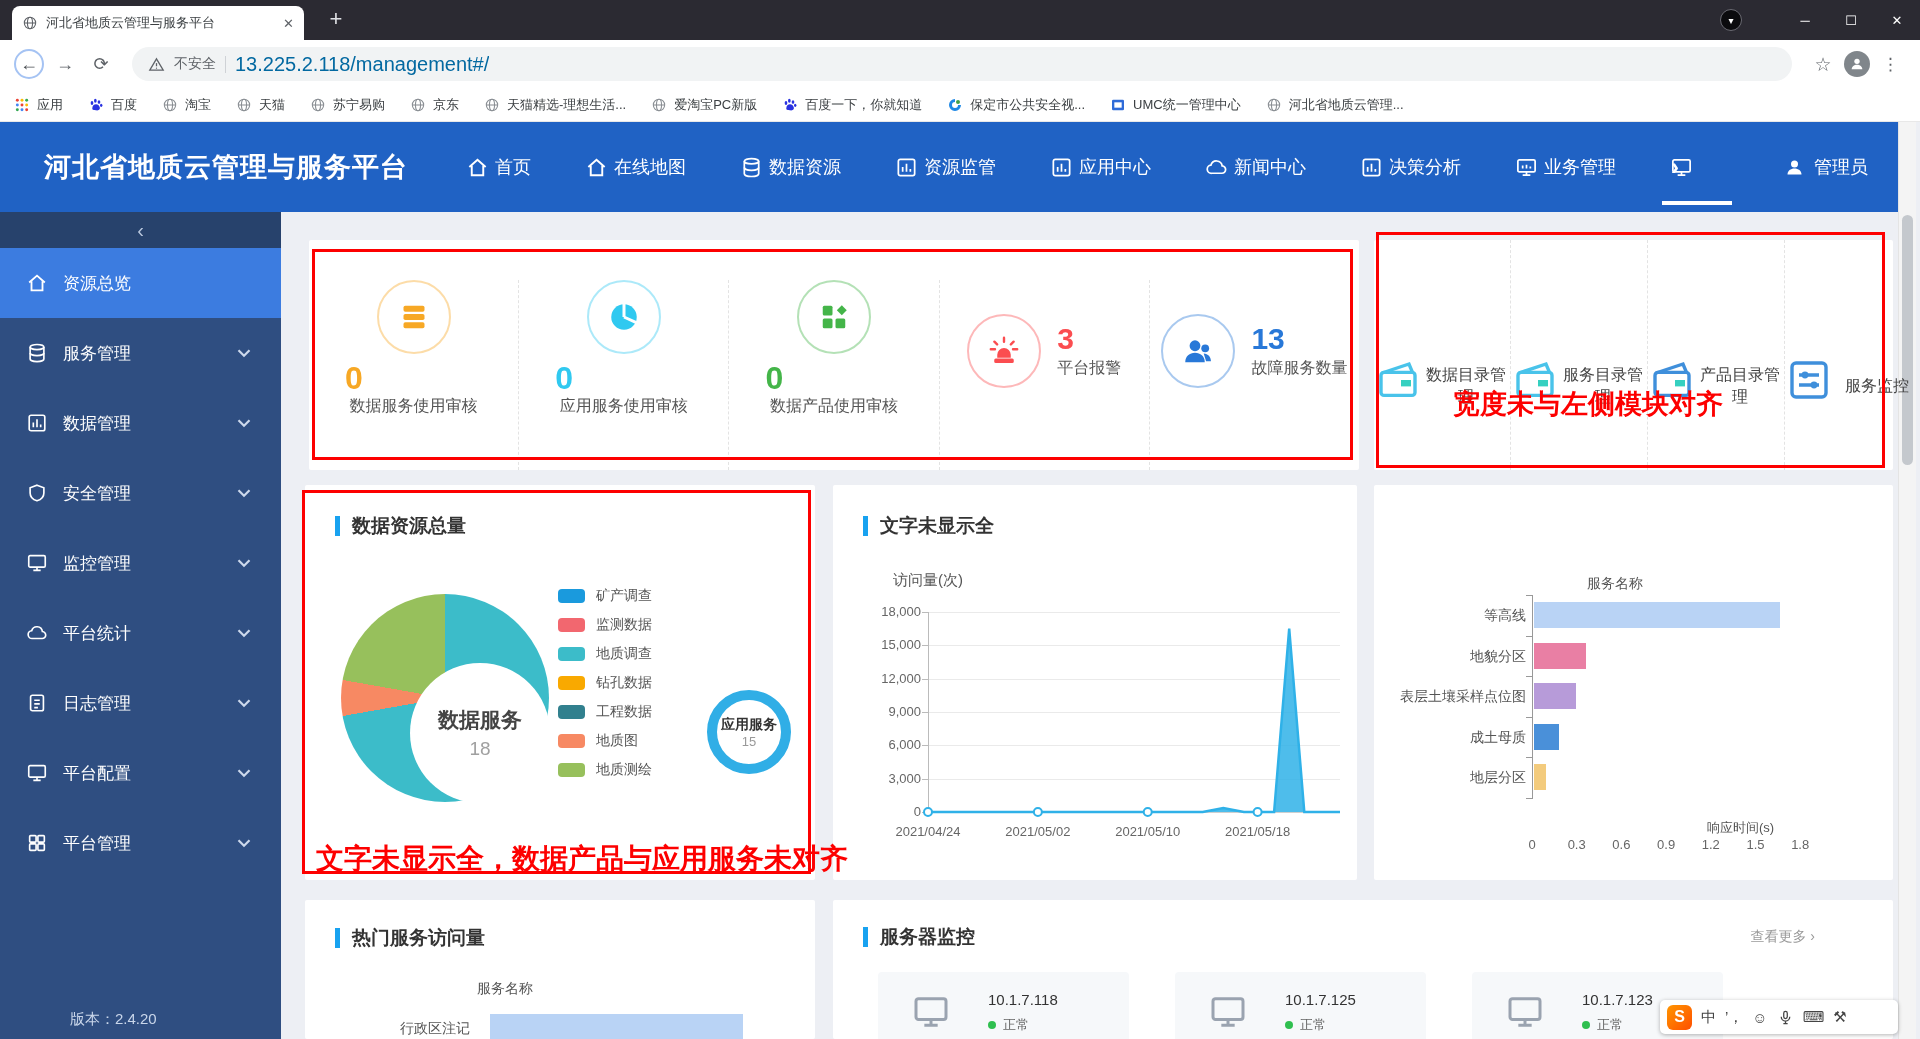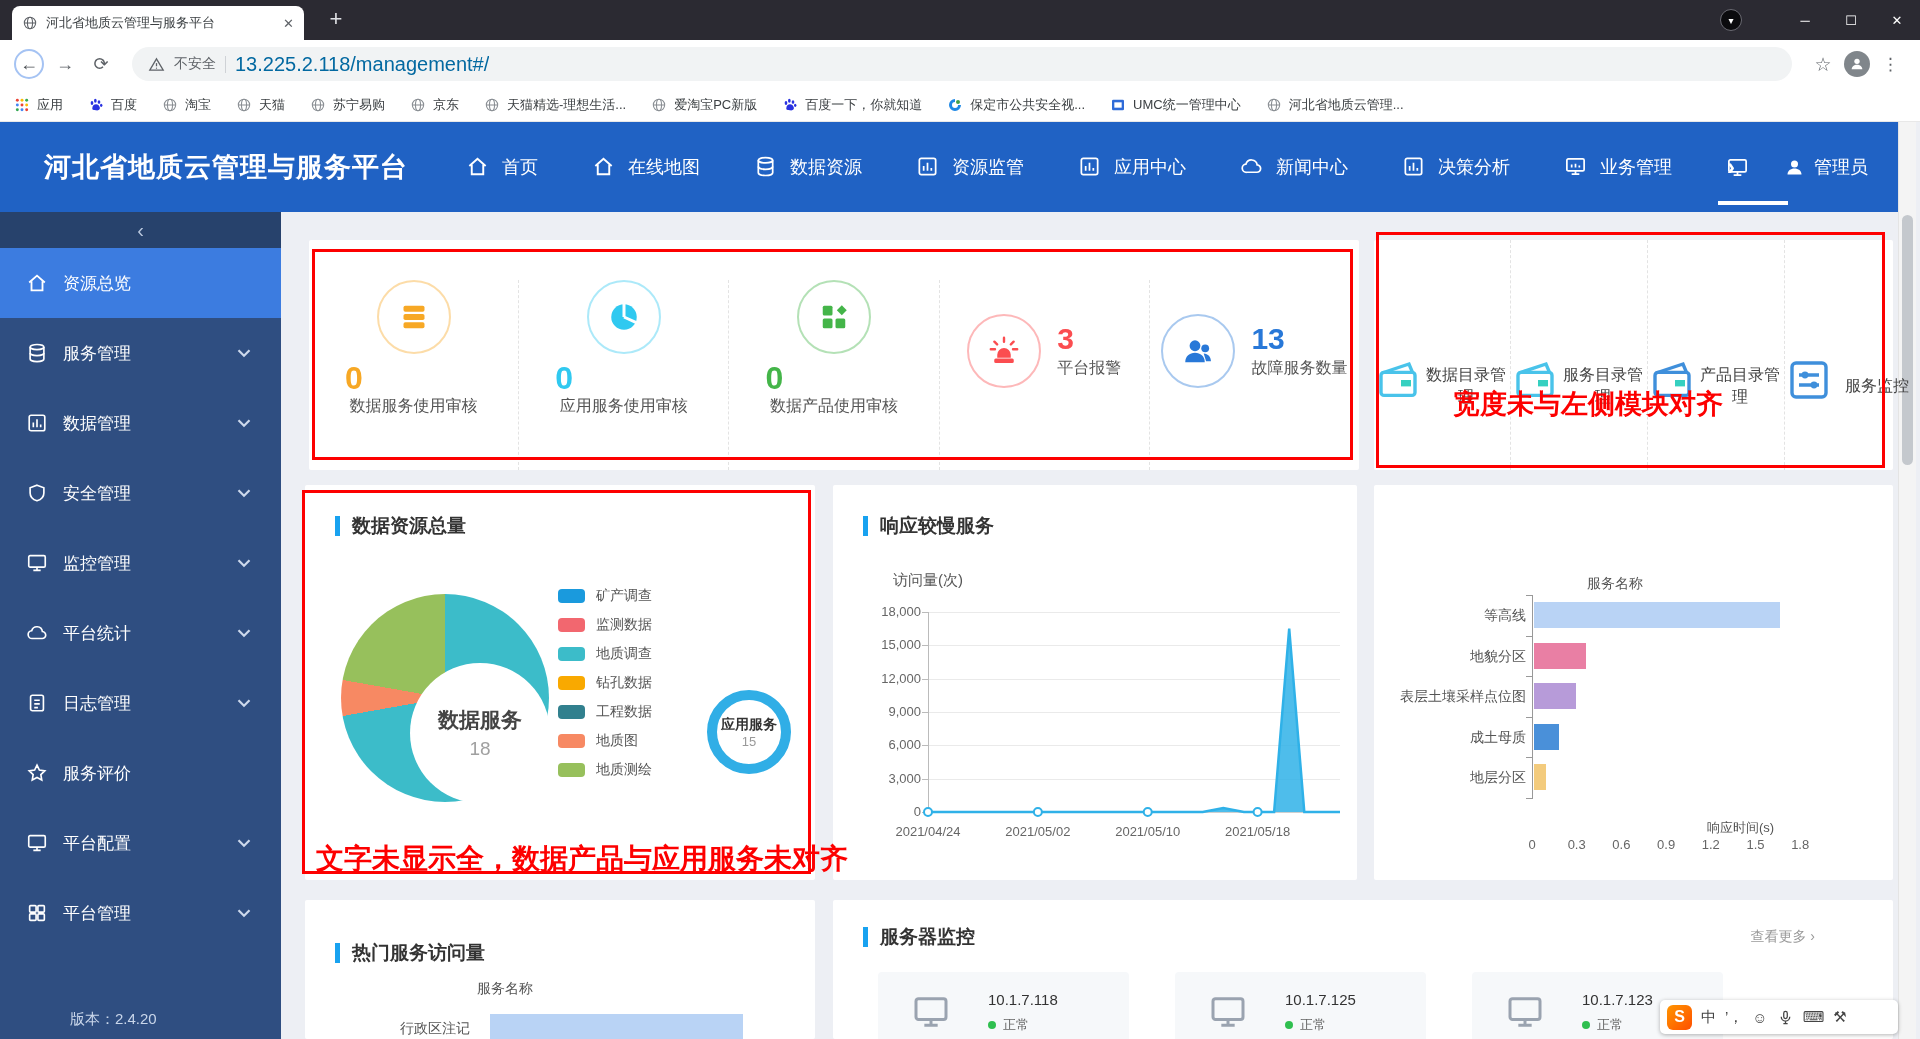--- a/index.html
+++ b/index.html
@@ -30,21 +30,21 @@
 .dots{color:#5f6368;font-size:17px;letter-spacing:1px}
 .bookmarks{position:absolute;left:0;top:88px;width:1920px;height:34px;background:#fff;border-bottom:1px solid #e8e8e8;display:flex;align-items:center;padding-left:14px;gap:25px}
 .bm{display:flex;align-items:center;gap:7px;white-space:nowrap}
 .bm .icon{width:16px;height:16px;color:#8a8f94}
 .bm .icon.paw{color:#2932e1}
 .bm-label{font-size:13px;color:#3c4043}
 
 .appheader{position:absolute;left:0;top:122px;width:1898px;height:90px;background:#2062c4;display:flex;align-items:center;color:#fff}
 .app-title{margin-left:44px;font-size:27px;font-weight:bold;letter-spacing:1px;white-space:nowrap}
 .nav{display:flex;align-items:center;margin-left:58px;gap:54px}
-.nav-item{display:flex;align-items:flex-start;gap:13px;font-size:18px;position:relative;white-space:nowrap;cursor:pointer}
+.nav-item{display:flex;align-items:flex-end;gap:6px;font-size:18px;position:relative;white-space:nowrap;cursor:pointer}
 .nav-item .icon{width:23px;height:23px;color:#fff}
 .nav-item.active::after{content:"";position:absolute;left:-8px;bottom:-26px;width:70px;height:4px;background:#fff}
 .nav-more{font-size:24px;margin-left:-22px;font-weight:bold}
 .admin{margin-left:auto;margin-right:30px;display:flex;align-items:center;gap:9px;font-size:18px;white-space:nowrap}
 .admin .icon{width:21px;height:21px}
 
 .sidebar{position:absolute;left:0;top:212px;width:281px;height:827px;background:#2f4e81}
 .collapse{height:36px;background:#27426c;display:flex;align-items:center;justify-content:center;color:#bac8de;font-size:20px}
 .side-item{display:flex;align-items:center;height:70px;padding:0 26px;color:#fff;font-size:17px;gap:15px;cursor:pointer}
 .side-item.active{background:#3c7ce0}
@@ -500,28 +500,20 @@
           <span>日志管理</span>
           <span class="side-chev icon">
             <svg viewBox="0 0 24 24" fill="none" stroke="currentColor" stroke-width="2.4">
               <path d="M6 9l6 6 6-6"></path>
             </svg>
           </span>
         </div>
         <div class="side-item">
           <span class="icon">
             <svg viewBox="0 0 24 24" fill="none" stroke="currentColor" stroke-width="1.8">
-              <path d="M12 3.5l2.6 5.3 5.9.9-4.3 4.1 1 5.9-5.2-2.8-5.2 2.8 1-5.9L3.5 9.7l5.9-.9z"></path>
-            </svg>
-          </span>
-          <span>服务评价</span>
-        </div>
-        <div class="side-item">
-          <span class="icon">
-            <svg viewBox="0 0 24 24" fill="none" stroke="currentColor" stroke-width="1.8">
               <rect x="3" y="4" width="18" height="12.5" rx="1.5"></rect>
               <path d="M12 16.5V20M8 20h8"></path>
             </svg>
           </span>
           <span>平台配置</span>
           <span class="side-chev icon">
             <svg viewBox="0 0 24 24" fill="none" stroke="currentColor" stroke-width="2.4">
               <path d="M6 9l6 6 6-6"></path>
             </svg>
           </span>
@@ -714,21 +706,21 @@
       </div>
     <div class="ring" id="ring2">
       <span class="ring-label">应用服务</span>
       <span class="ring-value">15</span>
     </div>
   </div>
 
   <div class="card" id="visitsCard">
     <div class="card-title">
       <span class="tbar"></span>
-      <span class="ttext">响应较慢服务</span>
+      <span class="ttext">文字未显示全</span>
     </div>
     <div class="ylabel">访问量(次)</div>
     <div id="visitsPlot"></div>
   <div class="gridline" style="left: 95px; top: 127px; width: 412px;"></div>
       <div class="ytick" style="left: 8px; top: 119px;">18,000</div>
       <div class="vaxis" style="left: 89px; top: 127px; width: 6px; height: 1px;"></div>
       <div class="gridline" style="left: 95px; top: 160.333px; width: 412px;"></div>
       <div class="ytick" style="left: 8px; top: 152.333px;">15,000</div>
       <div class="vaxis" style="left: 89px; top: 160.333px; width: 6px; height: 1px;"></div>
       <div class="gridline" style="left: 95px; top: 193.667px; width: 412px;"></div>
@@ -785,21 +777,21 @@
       <div class="htick" style="left: 138px; top: 352px;">0</div>
       <div class="htick" style="left: 182.7px; top: 352px;">0.3</div>
       <div class="htick" style="left: 227.4px; top: 352px;">0.6</div>
       <div class="htick" style="left: 272.1px; top: 352px;">0.9</div>
       <div class="htick" style="left: 316.8px; top: 352px;">1.2</div>
       <div class="htick" style="left: 361.5px; top: 352px;">1.5</div>
       <div class="htick" style="left: 406.2px; top: 352px;">1.8</div>
     </div>
 
   <div class="card" id="hotCard">
-    <div class="card-title" style="padding-top:40px">
+    <div class="card-title" style="padding-top:25px">
       <span class="tbar"></span>
       <span class="ttext">热门服务访问量</span>
     </div>
     <div class="axis-name" style="left:172px;top:80px">服务名称</div>
     <div class="hrow-label" style="left:15px;top:120px">行政区注记</div>
     <div class="hbar" id="hotBar" style="left: 185px; top: 114px; width: 253px; background: rgb(185, 211, 245);"></div>
   </div>
 
   <div class="card" id="serverCard">
     <div class="card-title" style="padding-top:24px">

